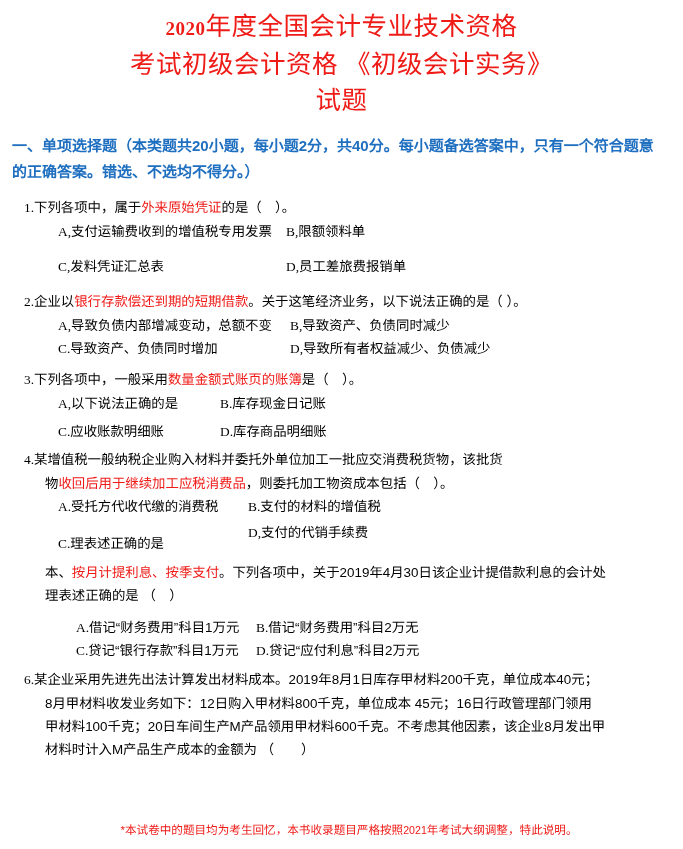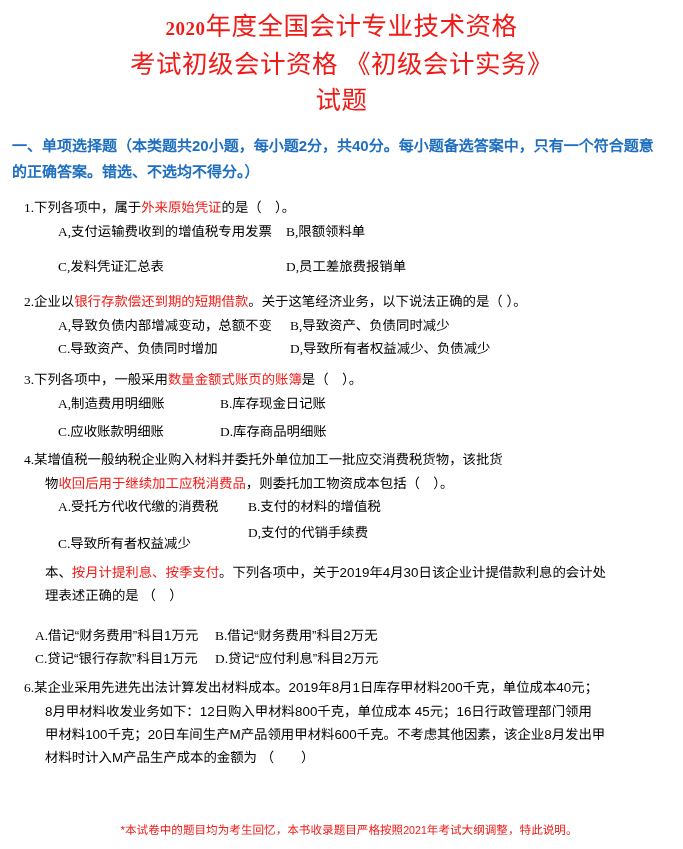--- a/index.html
+++ b/index.html
@@ -101,21 +101,21 @@
   .q2 .col-a { width: 232px; flex: 0 0 232px; }
   .q3 { margin-top: 8px; }
   .q3 .opts { padding-left: 58px; }
   .q3 .col-a { width: 162px; flex: 0 0 162px; }
   .q3 .opt-row { margin-bottom: 5px; }
   .q4 { margin-top: 4px; }
   .q4 .col-a { width: 190px; flex: 0 0 190px; }
   .q4 .opt-row-2 { margin-top: 14px; }
   .q4 .opt-row-2 .col-b { position: relative; top: -11px; }
   .q5 { margin-top: 6px; }
-  .q5 .opts { padding-left: 35px; margin-top: 17px; }
+  .q5 .opts { padding-left: 76px; margin-top: 9px; }
   .q5 .col-a { width: 180px; flex: 0 0 180px; }
   .q6 { margin-top: 6px; }
 
   
   .footnote {
     position: absolute;
     left: 0;
     right: 0;
     bottom: 10px;
     text-align: center;
@@ -176,21 +176,21 @@
         </div>
       </div>
     </div>
 
     <div class="q q3">
       <div class="q-stem">
         <span class="qnum">3.</span><span>下列各项中，一般采用</span><span class="hl">数量金额式账页的账簿</span><span>是（　）。</span>
       </div>
       <div class="opts">
         <div class="opt-row">
-          <div class="opt col-a"><span class="ltr">A,</span><span>制造费用明细账</span></div>
+          <div class="opt col-a"><span class="ltr">A,</span><span>以下说法正确的是</span></div>
           <div class="opt col-b"><span class="ltr">B.</span><span>库存现金日记账</span></div>
         </div>
         <div class="opt-row">
           <div class="opt col-a"><span class="ltr">C.</span><span>应收账款明细账</span></div>
           <div class="opt col-b"><span class="ltr">D.</span><span>库存商品明细账</span></div>
         </div>
       </div>
     </div>
 
     <div class="q q4">
@@ -199,21 +199,21 @@
       </div>
       <div class="q-cont">
         <span>物</span><span class="hl">收回后用于继续加工应税消费品</span><span>，则委托加工物资成本包括（　）。</span>
       </div>
       <div class="opts">
         <div class="opt-row">
           <div class="opt col-a"><span class="ltr">A.</span><span>受托方代收代缴的消费税</span></div>
           <div class="opt col-b"><span class="ltr">B.</span><span>支付的材料的增值税</span></div>
         </div>
         <div class="opt-row opt-row-2">
-          <div class="opt col-a"><span class="ltr">C.</span><span>导致所有者权益减少</span></div>
+          <div class="opt col-a"><span class="ltr">C.</span><span>理表述正确的是</span></div>
           <div class="opt col-b"><span class="ltr">D,</span><span>支付的代销手续费</span></div>
         </div>
       </div>
     </div>
 
     <div class="q q5">
       <div class="q-cont">
         <span>本、</span><span class="hl">按月计提利息、按季支付</span><span>。下列各项中，关于2019年4月30日该企业计提借款利息的会计处</span>
       </div>
       <div class="q-cont">

